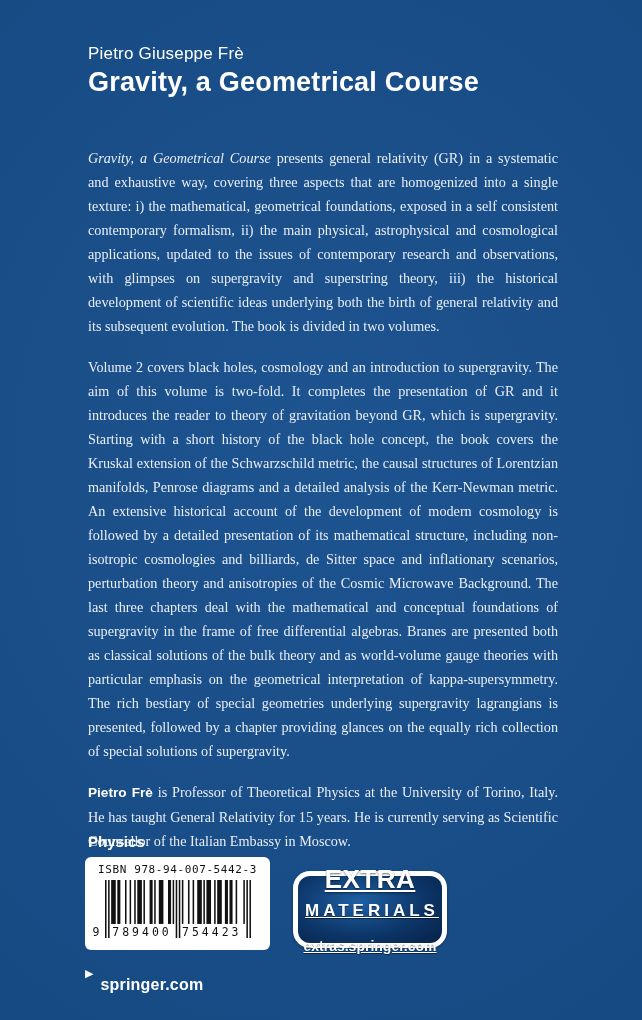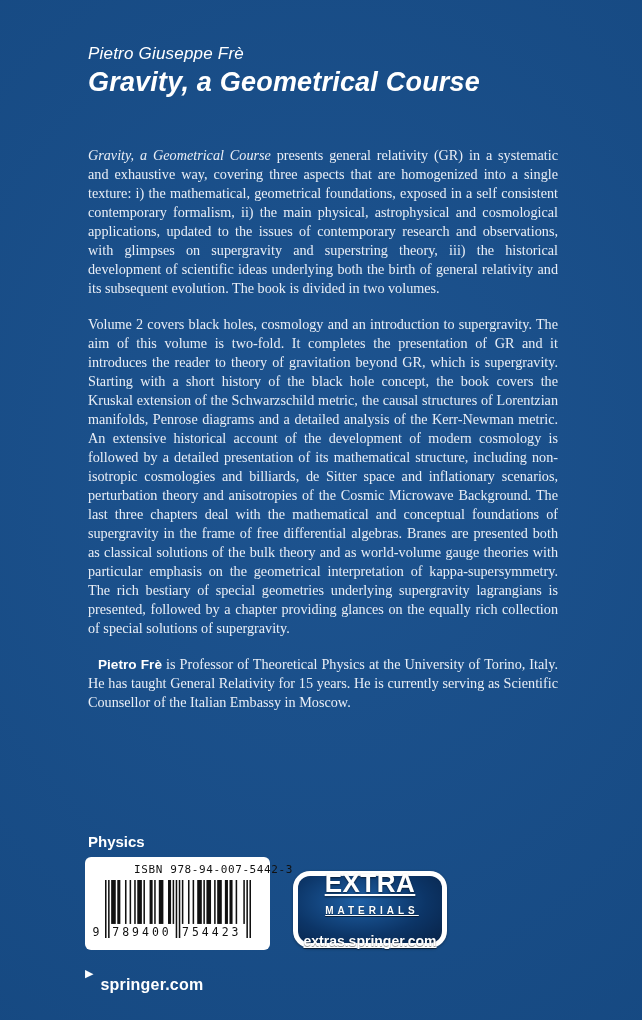--- a/index.html
+++ b/index.html
@@ -8,43 +8,43 @@
     background:#164e8c;
     position:relative;
     overflow:hidden;
     font-family:"Liberation Sans",sans-serif;
   }
   .vignette{
     position:absolute;inset:0;pointer-events:none;
     background:radial-gradient(ellipse 120% 90% at 50% 45%, rgba(255,255,255,0.03) 0%, rgba(0,0,0,0.10) 100%);
   }
   
-  .header{position:absolute;left:88px;top:44px;width:480px;color:#ffffff;font-style:italic;}
+  .header{position:absolute;left:88px;top:44px;width:480px;color:#ffffff;}
   .author{font-size:17px;font-weight:400;letter-spacing:0.2px;margin:0 0 4px 0;}
   .title{font-size:27px;font-weight:700;letter-spacing:0.2px;margin:0 0 6px 0;line-height:1.1;}
   .subtitle{font-size:16.5px;font-weight:400;letter-spacing:0.1px;margin:0;}
   
   .main{position:absolute;left:88px;top:146px;width:470px;color:#e9eef6;}
   .para{
     font-family:"Liberation Serif",serif;
-    font-size:14.2px;line-height:19px;
+    font-size:14.2px;line-height:24px;
     text-align:justify;margin:0 0 17px 0;
   }
   .para em{font-style:italic;}
-  .para .lead-bold{font-family:"Liberation Sans",sans-serif;font-weight:700;font-size:13.6px;color:#ffffff;margin-left:10px;}
+  .para .lead-bold{font-family:"Liberation Sans",sans-serif;font-weight:700;font-size:13.6px;color:#ffffff;}
   
   .category{position:absolute;left:88px;top:833px;color:#ffffff;font-size:15px;font-weight:700;}
   .barcode-box{
     position:absolute;left:85px;top:857px;width:185px;height:93px;
     background:#ffffff;border-radius:6px;
   }
   .isbn-label{
     position:absolute;left:0;top:6px;width:100%;text-align:center;
     font-family:"DejaVu Sans Mono",monospace;
-    font-size:11px;letter-spacing:0.6px;color:#111;white-space:nowrap;padding-left:36px;
+    font-size:11px;letter-spacing:0.6px;color:#111;white-space:nowrap;
   }
   .bars{position:absolute;left:20px;top:23px;width:146px;height:58px;}
   .bars svg{display:block;width:100%;height:100%;}
   .bars rect{fill:#111;}
   .ean-digit{
     position:absolute;top:67px;height:16px;line-height:16px;
     font-family:"DejaVu Sans Mono",monospace;font-size:11.5px;color:#111;
     text-align:center;background:#ffffff;
   }
   .ean-first{left:4px;width:14px;}
@@ -55,21 +55,21 @@
     background:#ffffff;border-radius:17px;
     box-shadow:0 1px 3px rgba(0,0,0,0.35);
   }
   .extra-inner{
     position:absolute;inset:5px;border-radius:12px;
     background:radial-gradient(ellipse 85% 95% at 42% 38%, #1e5fa4 0%, #0c3567 55%, #071f41 100%);
     color:#ffffff;text-align:center;
     display:flex;flex-direction:column;justify-content:center;align-items:center;text-decoration:underline;
   }
   .extra-line1{font-size:26px;font-weight:700;letter-spacing:0.5px;line-height:1;text-shadow:0 1px 2px rgba(0,0,0,0.55);}
-  .extra-line2{font-size:10px;font-weight:700;letter-spacing:4px;margin-top:9px;text-indent:4px;text-shadow:0 1px 1px rgba(0,0,0,0.5);text-align:center;}
+  .extra-line2{font-size:17px;font-weight:700;letter-spacing:4px;margin-top:9px;text-indent:4px;text-shadow:0 1px 1px rgba(0,0,0,0.5);text-align:center;}
   .extra-line3{font-size:14px;font-weight:700;margin-top:17px;text-shadow:0 1px 1px rgba(0,0,0,0.5);}
   .website-row{
     position:absolute;left:85px;top:953px;color:#ffffff;
     display:flex;align-items:center;gap:7px;
   }
   .website-arrow{font-size:11px;line-height:1;}
   .website-text{font-size:16px;font-weight:700;letter-spacing:0.2px;margin-top:23px;}
 </style>
 </head>
 <body>

